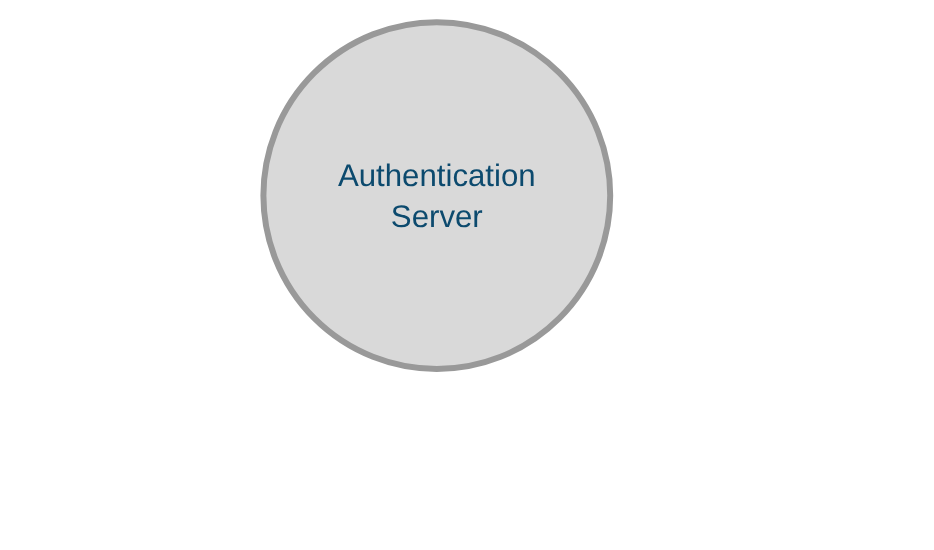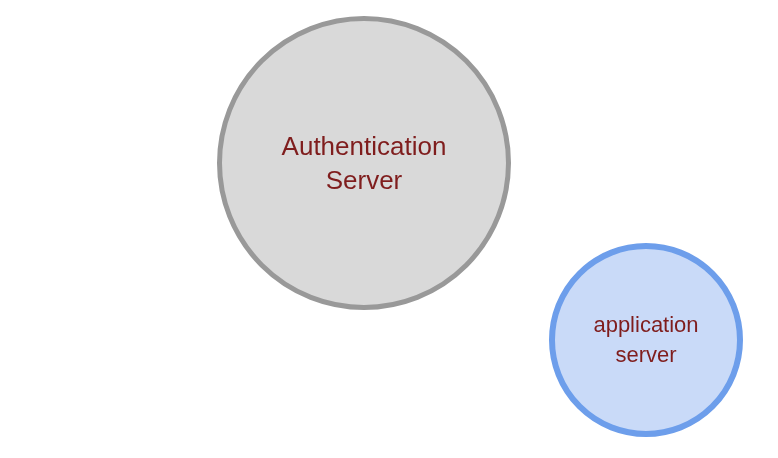--- a/index.html
+++ b/index.html
@@ -22,21 +22,21 @@
   .node {
     position: absolute;
     box-sizing: border-box;
     border-radius: 50%;
     border-style: solid;
     display: flex;
     flex-direction: column;
     align-items: center;
     justify-content: center;
     text-align: center;
-    color: #7f1d1d;
+    color: #0c4a6e;
   }
   .node .line {
     display: block;
     white-space: nowrap;
   }
   #node-auth-server {
     left: 217px;
     top: 16px;
     width: 294px;
     height: 294px;
@@ -67,18 +67,14 @@
 <body>
 
 <div class="canvas">
 
   <div class="node" id="node-auth-server" style="background-color: rgb(217, 217, 217); border-color: rgb(153, 153, 153);">
     <span class="line">Authentication</span>
     <span class="line">Server</span>
   </div>
 
 
-  <div class="node" id="node-app-server" style="background-color: rgb(201, 218, 248); border-color: rgb(109, 158, 235);">
-    <span class="line">application</span>
-    <span class="line">server</span>
-  </div>
 
 </div>
 
 </body></html>

